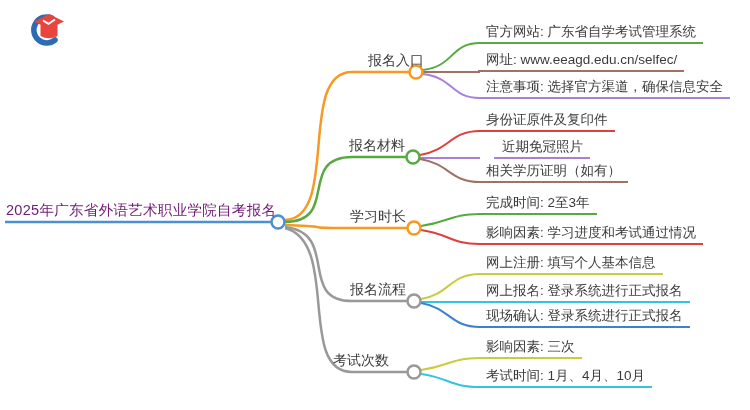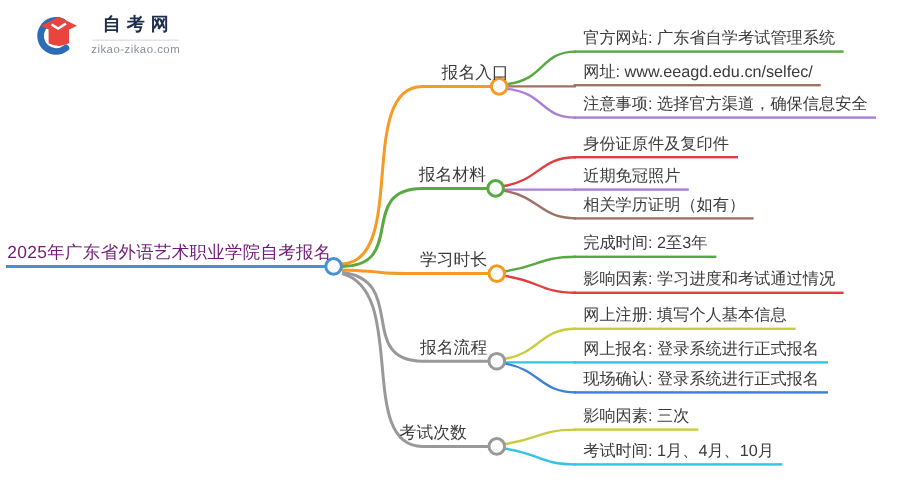--- a/index.html
+++ b/index.html
@@ -77,41 +77,36 @@
   <circle cx="414" cy="372" r="6.5" fill="#ffffff" stroke-width="2.5" stroke="#999999"></circle>
 </svg>
 
 <div class="logo">
   <svg class="logo-icon" viewBox="0 0 40 42">
     <path d="M24 10 A13 13 0 1 0 27 32" fill="none" stroke="#2b6cb5" stroke-width="5.5" stroke-linecap="round"></path>
     <path d="M21 6 L36 13.5 L21 21 L6 13.5 Z" fill="#e8453f"></path>
     <path d="M15 12.5 L20.5 15.8 L27 11.5" fill="none" stroke="#ffffff" stroke-width="2"></path>
     <path d="M12.5 17 L29.5 17 L29.5 28 Q21 32.5 12.5 28 Z" fill="#e8453f"></path>
   </svg>
-  <div class="logo-text">
-    <div class="logo-name">自考网</div>
-    <div class="logo-sep"></div>
-    <div class="logo-domain">zikao-zikao.com</div>
-  </div>
 </div>
 
 <div class="node root-label">2025年广东省外语艺术职业学院自考报名</div>
 
 <div class="node branch-label" style="left:350px; top:52px;margin-left:18px;">报名入口</div>
 <div class="node branch-label" style="left:349px; top:137px;">报名材料</div>
 <div class="node branch-label" style="left:350px; top:208px;">学习时长</div>
 <div class="node branch-label" style="left:350px; top:281px;">报名流程</div>
 <div class="node branch-label" style="left:333px; top:352px;">考试次数</div>
 
 <div class="node leaf" style="top: 22px; border-bottom-color: rgb(88, 169, 66);">官方网站: 广东省自学考试管理系统</div>
 <div class="node leaf" style="top: 50px; border-bottom-color: rgb(158, 114, 100);">网址: www.eeagd.edu.cn/selfec/</div>
 <div class="node leaf" style="top: 77px; border-bottom-color: rgb(170, 127, 216);">注意事项: 选择官方渠道，确保信息安全</div>
 
 <div class="node leaf" style="top: 110px; border-bottom-color: rgb(224, 63, 63);">身份证原件及复印件</div>
-<div class="node leaf" style="top: 137px; border-bottom-color: rgb(170, 127, 216);">近期免冠照片</div>
+<div class="node leaf" style="top: 137px; border-bottom-color: rgb(170, 127, 216); margin-left: 16px;">近期免冠照片</div>
 <div class="node leaf" style="top: 161px; border-bottom-color: rgb(158, 114, 100);">相关学历证明（如有）</div>
 
 <div class="node leaf" style="top: 193px; border-bottom-color: rgb(88, 169, 66);">完成时间: 2至3年</div>
 <div class="node leaf" style="top: 223px; border-bottom-color: rgb(224, 63, 63);">影响因素: 学习进度和考试通过情况</div>
 
 <div class="node leaf" style="top: 253px; border-bottom-color: rgb(200, 204, 61);">网上注册: 填写个人基本信息</div>
 <div class="node leaf" style="top: 281px; border-bottom-color: rgb(53, 195, 227);">网上报名: 登录系统进行正式报名</div>
 <div class="node leaf" style="top: 306px; border-bottom-color: rgb(59, 128, 212);">现场确认: 登录系统进行正式报名</div>
 
 <div class="node leaf" style="top: 337px; border-bottom-color: rgb(200, 204, 61);">影响因素: 三次</div>

